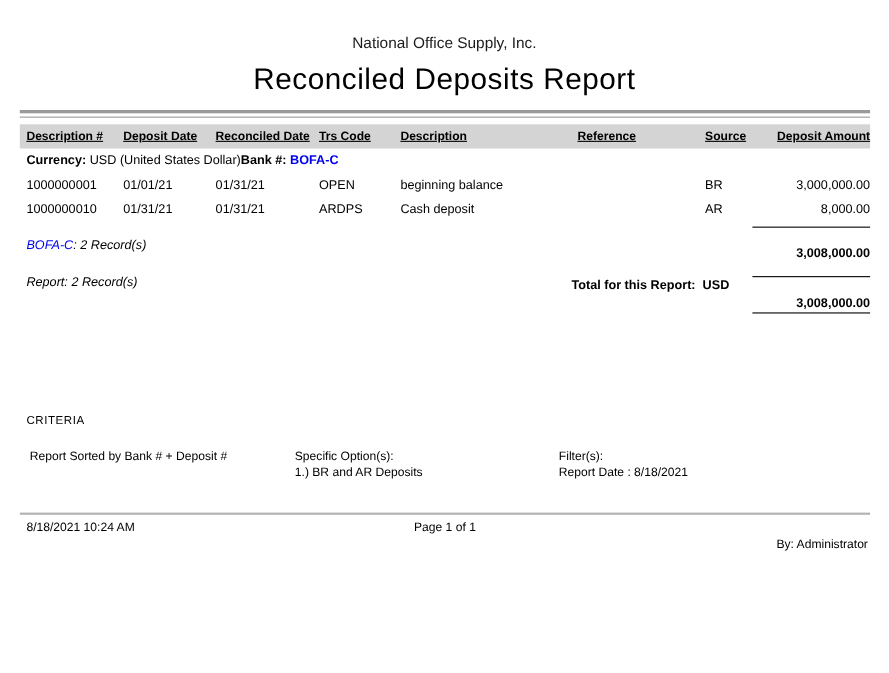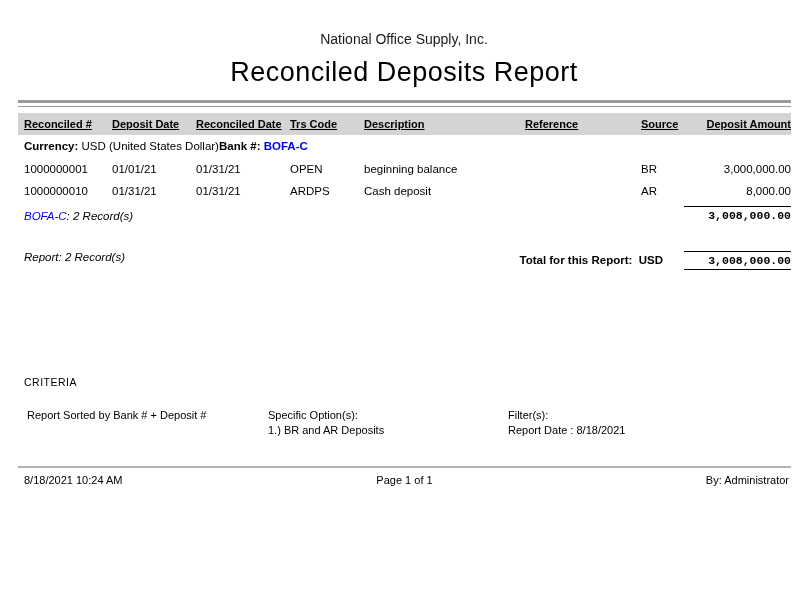--- a/index.html
+++ b/index.html
@@ -41,49 +41,49 @@
   .bank-row{top:140px;}
   .bold{font-weight:bold;}
   .blue{color:#0000ee;}
   .italic{font-style:italic;}
   .r1{top:163px;}
   .r2{top:185px;}
   .group-total{top:206px;align-items:center;}
   .total-right{display:flex;justify-content:flex-end;flex:1;align-items:flex-start;}
   .total-label{font-weight:bold;font-size:11.5px;white-space:pre;margin-top:3px;}
   .amt-box{width:107px;margin-left:21px;text-align:right;font-weight:bold;font-size:11.5px;
-    border-top:1px solid #000;padding-top:2px;font-family:Liberation Mono, monospace;}
+    border-top:1px solid #000;padding-top:18px;}
   .amt-box.double{border-bottom:1px solid #000;padding-bottom:2px;}
   .report-total{top:251px;align-items:flex-start;}
   .criteria-head{position:absolute;top:376px;left:24px;font-size:10.5px;letter-spacing:0.5px;}
   .crit-col{position:absolute;font-size:11px;line-height:15px;}
   .crit-sorted{top:408px;left:27px;}
   .crit-options{top:408px;left:268px;}
   .crit-filters{top:408px;left:508px;}
   .rule-footer{position:absolute;top:466px;left:18px;width:773px;height:2px;background:#b3b3b3;}
   .footer{position:absolute;top:474px;left:18px;width:773px;font-size:11px;}
   .footer .f-left{position:absolute;left:6px;top:0;}
   .footer .f-center{position:absolute;left:0;width:100%;text-align:center;top:0;}
-  .footer .f-right{position:absolute;right:2px;top:0;}
+  .footer .f-right{position:absolute;right:2px;top:15px;}
   .nowrap{white-space:nowrap;}
 </style>
 </head>
 <body>
 
 <div class="page">
 
   <div class="company">National Office Supply, Inc.</div>
   <div class="title">Reconciled Deposits Report</div>
 
   <div class="rule-top-thick"></div>
   <div class="rule-top-thin"></div>
 
   <div class="header-band">
     <span class="pad"></span>
-    <span class="cell c1">Reconciled #</span>
+    <span class="cell c1">Description #</span>
     <span class="cell c2">Deposit Date</span>
     <span class="cell c3">Reconciled Date</span>
     <span class="cell c4">Trs Code</span>
     <span class="cell c5">Description</span>
     <span class="cell c6">Reference</span>
     <span class="cell c7">Source</span>
     <span class="cell c8">Deposit Amount</span>
   </div>
 
   <div class="row bank-row">

